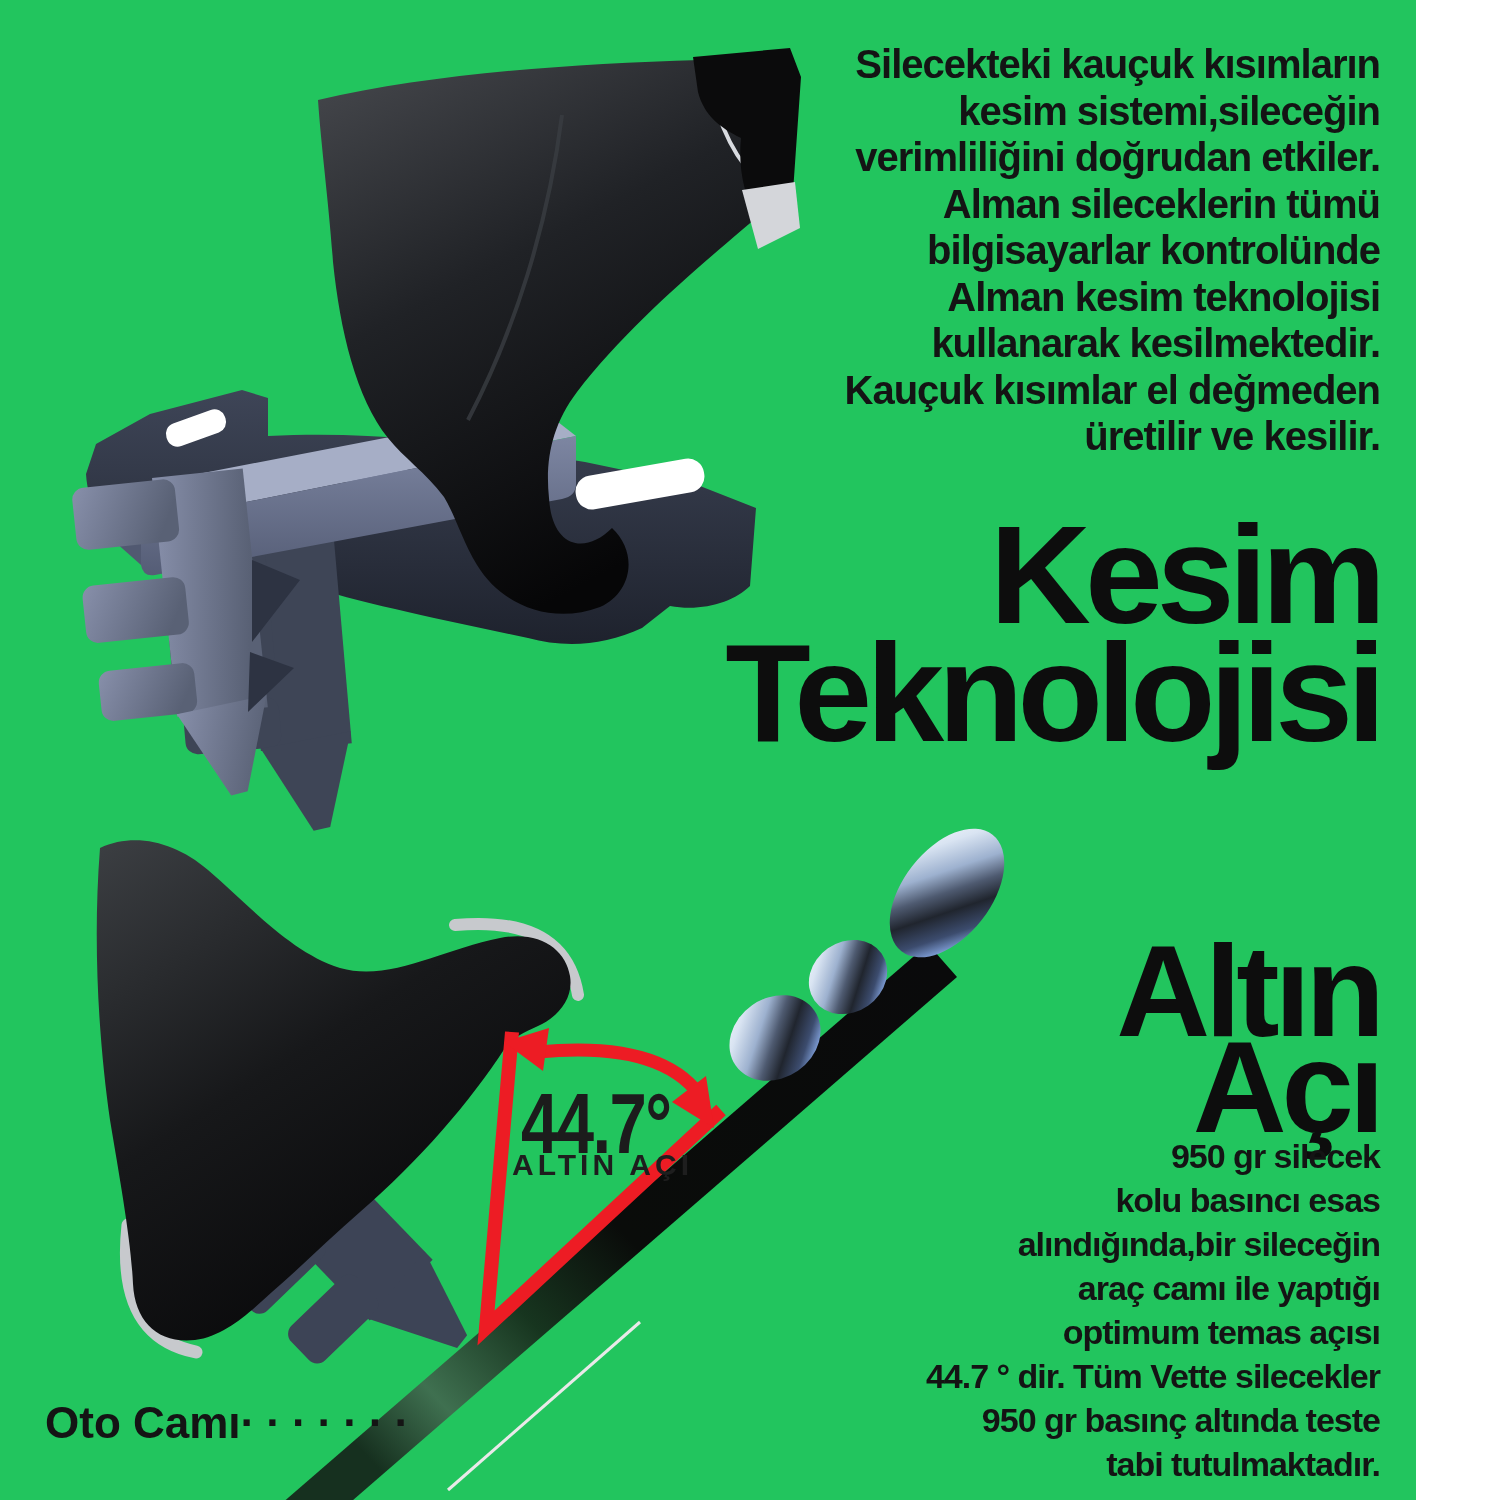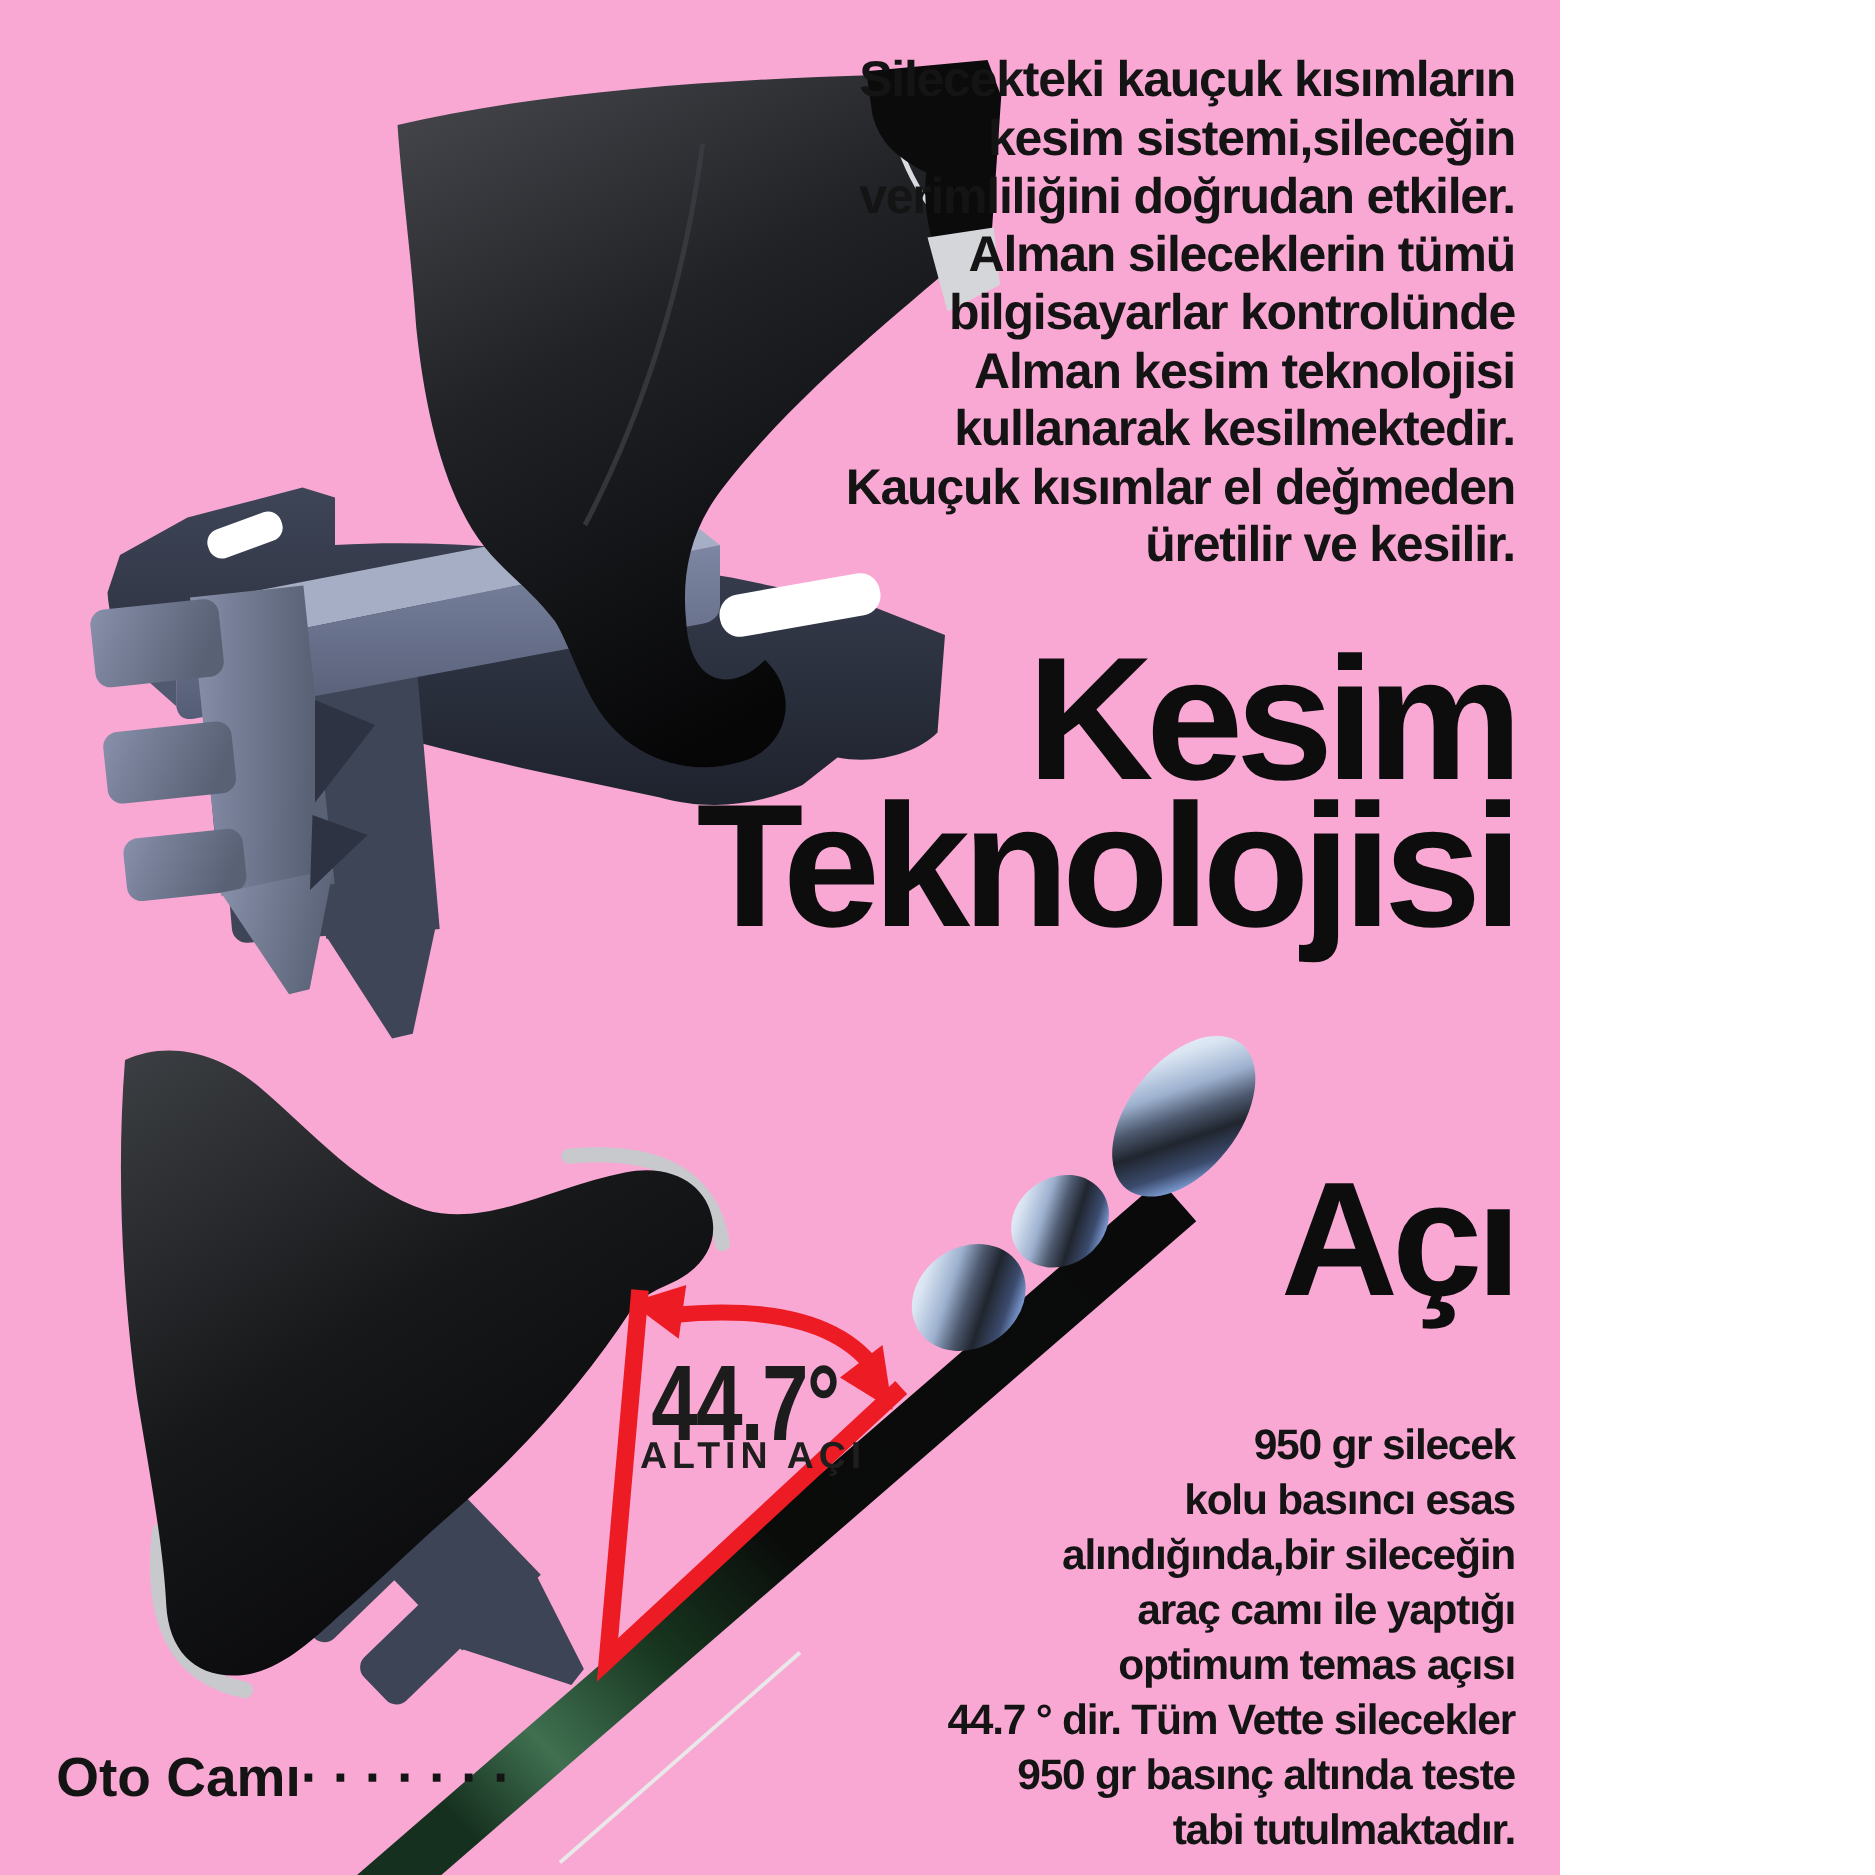--- a/index.html
+++ b/index.html
@@ -1,16 +1,16 @@
 <!DOCTYPE html>
 <html style="--color-accent: #ed1c24; --color-ink: #141414; --color-rubber_gray: #6b7490; --color-droplet_blue: #7d9cd4; --color-glass_green: #3f7050;"><head>
 <meta charset="utf-8">
 <style>
   html,body{margin:0;padding:0;background:#fff;}
-  #canvas{position:relative;width:1248px;height:1500px;background:#f9a8d4;overflow:hidden;
+  #canvas{position:relative;width:1416px;height:1500px;background:#22c55e;overflow:hidden;
           font-family:"Liberation Sans",sans-serif;color:#141414;}
   #art{position:absolute;left:0;top:0;}
   .txt{position:absolute;right:36px;text-align:right;font-weight:700;white-space:nowrap;color:#141414;}
   #para-top{top:41px;font-size:40px;line-height:46.5px;letter-spacing:-1px;}
   #kesim{top:516px;font-size:140px;line-height:118px;letter-spacing:-6px;color:#0d0d0d;text-align:right;}
   #altin{top:943px;font-size:130px;line-height:96px;letter-spacing:-5px;color:#0d0d0d;}
   #altin-para{top:1134px;font-size:34px;line-height:44px;letter-spacing:-1px;}
   #deg{position:absolute;left:521px;top:1074px;font-size:86px;font-weight:700;letter-spacing:-2px;
        transform:scaleX(0.78);transform-origin:left top;color:#1c1c1c;white-space:nowrap;}
   #altinaci{position:absolute;left:512px;top:1148px;font-size:30px;font-weight:700;
@@ -168,20 +168,21 @@
     <span class="ln">Kauçuk kısımlar el değmeden</span>
     <span class="ln">üretilir ve kesilir.</span>
   </div>
 
   <div id="kesim" class="txt">
     <span class="ln">Kesim</span>
     <span class="ln">Teknolojisi</span>
   </div>
 
   <div id="altin" class="txt">
+    <span class="ln">Altın</span>
     <span class="ln">Açı</span>
   </div>
 
   <div id="altin-para" class="txt">
     <span class="ln">950 gr silecek</span>
     <span class="ln">kolu basıncı esas</span>
     <span class="ln">alındığında,bir sileceğin</span>
     <span class="ln">araç camı ile yaptığı</span>
     <span class="ln">optimum temas açısı</span>
     <span class="ln">44.7 ° dir. Tüm Vette silecekler</span>

